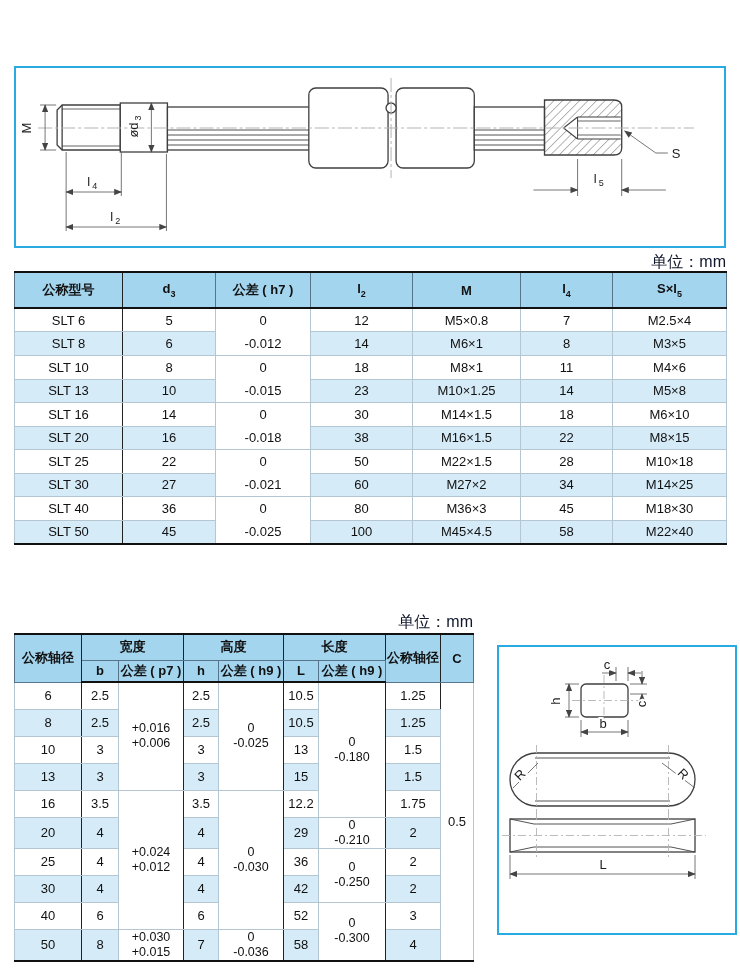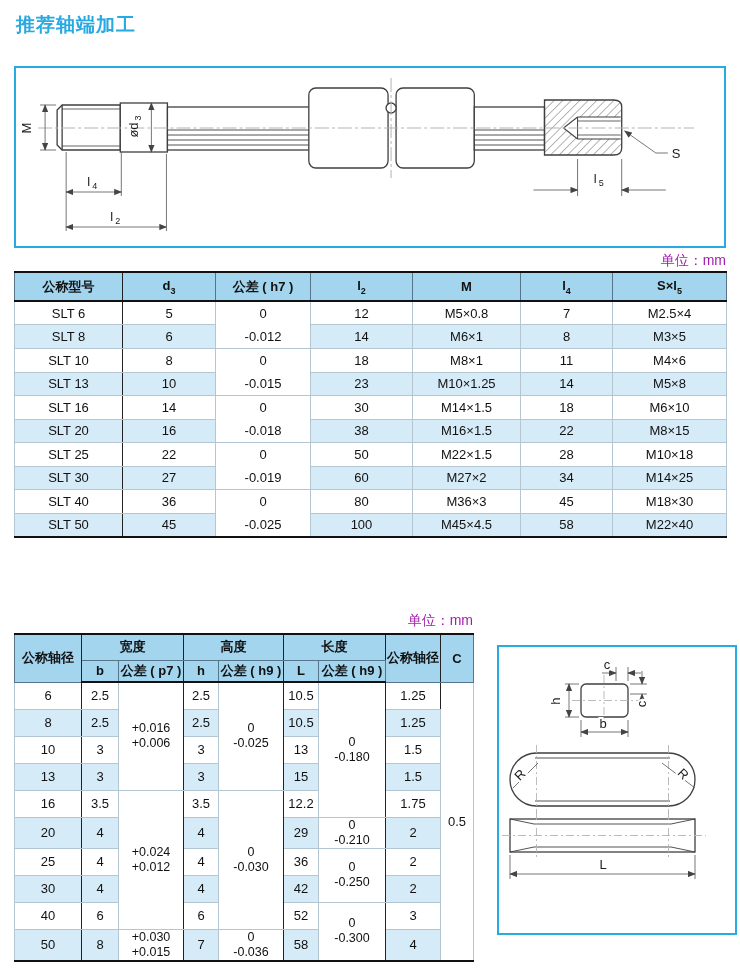--- a/index.html
+++ b/index.html
@@ -5,60 +5,59 @@
   html,body { margin:0; padding:0; background:#fff; }
   body { width:740px; height:972px; overflow:hidden;
          font-family:"Liberation Sans","DejaVu Sans",sans-serif; color:#111; }
   .page { position:relative; width:740px; height:972px; background:#fff; }
 
   .sec-title { position:absolute; left:16px; font-size:19px; font-weight:bold;
                color:#29a9e1; letter-spacing:1px; }
   .title1 { top:12px; }
   .title2 { top:578px; }
 
-  .unit { position:absolute; font-size:14px; color:#a21caf; }
+  .unit { position:absolute; font-size:16px; color:#0f172a; }
   .unit1 { left:14px; top:252px; width:712px; text-align:right; }
   .unit2 { left:14px; top:612px; width:459px; text-align:right; }
 
   .draw-box { position:absolute; border:2px solid #29abe2; background:#fff; box-sizing:border-box; }
   .box1 { left:14px; top:66px; width:712px; height:182px; }
   .box2 { left:497px; top:645px; width:240px; height:290px; }
   .draw-box svg { display:block; width:100%; height:100%; }
 
   table { border-collapse:collapse; table-layout:fixed; position:absolute;
           background:#fff; font-size:13px; color:#111; }
   th { background:#a3d5ef; font-weight:600; border:1px solid #56748a; padding:0; }
   td { border:1px solid #b3c6d2; text-align:center; vertical-align:middle; padding:0; }
   tr.alt td { background:#d6ebf8;margin-left:35px; }
   td.tol, td.tolC { background:#fff !important; }
   .gb { border-right:1.6px solid #222 !important; }
   .t1, .t2 { border-top:2.5px solid #111; border-bottom:2.5px solid #111; }
   thead tr:last-child th { border-bottom:2.2px solid #111; }
 
   .t1 { left:14px; top:271px; width:712px; }
-  .t1 thead tr { height:29px; }
+  .t1 thead tr { height:36px; }
   .t1 tbody tr { height:23px; }
   .t1 .tl { height:23px; line-height:23px; }
 
   .t2 { left:14px; top:633px; width:459px; }
   .t2 thead tr.h1 { height:26px;margin-left:47px; }
   .t2 thead tr.h2 { height:22px; }
   .t2 tbody tr { height:27px; }
   .t2 td.tol div { line-height:15px; font-size:12.5px; }
 
   sub { font-size:9px; }
   text { font-size:13px; fill:#1c1c1c; }
   text.sub { font-size:9px; }
 </style>
 </head>
 <body>
 
 <div class="page">
 
-  <div class="sec-title title1">推荐轴端加工</div>
 
   <div class="draw-box box1">
     <svg viewBox="0 0 706 178" preserveAspectRatio="none">
       <defs>
         <marker id="ar1" viewBox="0 0 10 8" refX="9" refY="4" markerWidth="9" markerHeight="7" orient="auto-start-reverse">
           <path d="M0,0 L10,4 L0,8 z" fill="#444"></path>
         </marker>
         <pattern id="hatch1" width="6" height="6" patternUnits="userSpaceOnUse" patternTransform="rotate(45)">
           <line x1="0" y1="0" x2="0" y2="6" stroke="#6a6a6a" stroke-width="1"></line>
         </pattern>
@@ -230,21 +229,21 @@
         <td>38</td>
         <td>M16×1.5</td>
         <td>22</td>
         <td>M8×15</td>
       </tr>
       <tr>
         <td class="gb">SLT 25</td>
         <td>22</td>
         <td class="tol" rowspan="2">
             <div class="tl">0</div>
-            <div class="tl">-0.019</div>
+            <div class="tl">-0.021</div>
           </td>
         <td>50</td>
         <td>M22×1.5</td>
         <td>28</td>
         <td>M10×18</td>
       </tr>
       <tr class="alt">
         <td class="gb">SLT 30</td>
         <td>27</td>
         <td>60</td>

